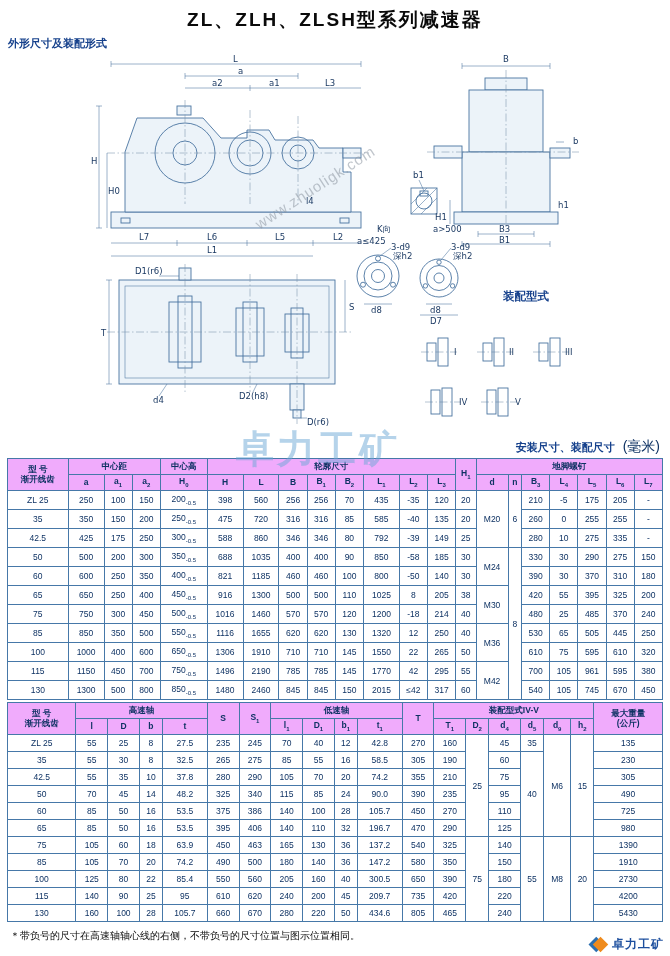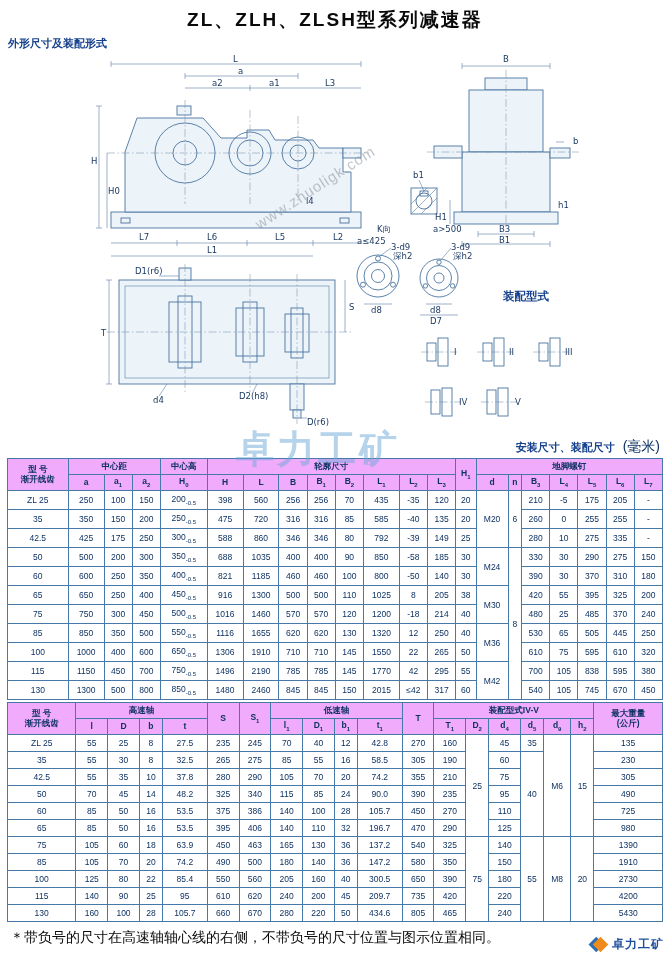--- a/index.html
+++ b/index.html
@@ -15,21 +15,21 @@
   .d{stroke:#4a74a0;stroke-width:0.55;fill:none}
   .c{stroke:#7a94ad;stroke-width:0.55;stroke-dasharray:8 2.5 1.5 2.5;fill:none}
   .sec2row{display:flex;justify-content:flex-end;align-items:flex-end;padding:0 10px 0 0;}
   .unit{font-size:14px;color:#0e3263;}
   table{border-collapse:collapse;margin:2px 7px 0;width:656px;table-layout:auto;}
   th,td{border:1px solid #4678a8;text-align:center;padding:0 1px;white-space:nowrap;}
   th{background:#f0abfc;font-weight:bold;font-size:8.5px;color:#0e3263;height:15px;line-height:1.15;}
   td{font-size:8.5px;height:18px;}
   #t2 td{height:16px;}
   sub{font-size:6px;}
-  .foot{font-size:14px;color:#0a0a0a;padding:7px 10px 0;}
+  .foot{font-size:10px;color:#0a0a0a;padding:7px 10px 0;}
   .wm-diag{position:absolute;left:252px;top:218px;transform:rotate(-33deg);transform-origin:left top;
            color:rgba(140,150,160,0.55);font-size:15px;letter-spacing:1px;pointer-events:none;z-index:4;}
   .wm-brand{position:absolute;left:236px;top:424px;font-size:38px;font-weight:bold;white-space:nowrap;
             color:rgba(108,168,214,0.5);letter-spacing:3px;pointer-events:none;z-index:4;}
   .logo{position:absolute;right:6px;bottom:3px;display:flex;align-items:center;gap:6px;z-index:4;}
   .logo-mark{width:11px;height:11px;background:#ef8b1d;transform:rotate(45deg);box-shadow:-3px 3px 0 #2c6fb0;}
   .logo-text{color:#1d4f9e;font-weight:bold;font-size:12px;letter-spacing:1px;}
 </style>
 </head>
 <body>
@@ -476,21 +476,21 @@
           <td>785</td>
           <td>785</td>
           <td>145</td>
           <td>1770</td>
           <td>42</td>
           <td>295</td>
           <td>55</td>
           <td rowspan="2">M42</td>
           <td>700</td>
           <td>105</td>
-          <td>838</td>
+          <td>961</td>
           <td>595</td>
           <td>380</td>
         </tr>
         <tr>
           <td>130</td>
           <td>1300</td>
           <td>500</td>
           <td>800</td>
           <td>850<sub>-0.5</sub></td>
           <td>1480</td>

